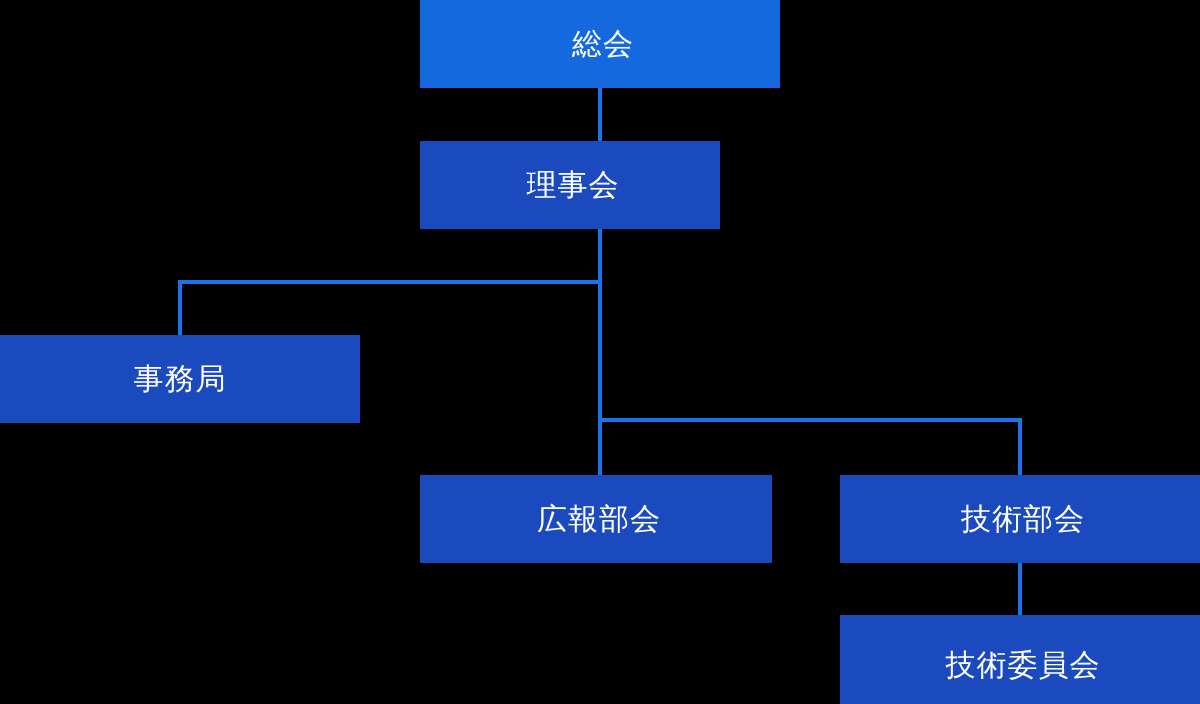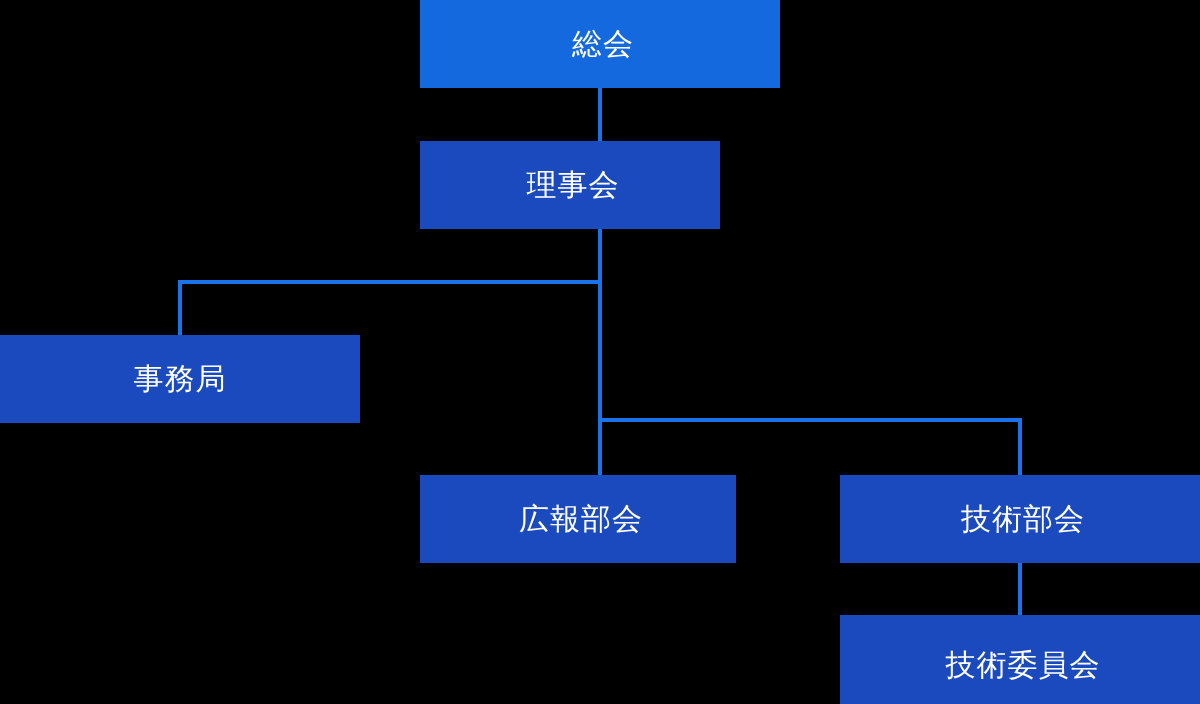--- a/index.html
+++ b/index.html
@@ -32,21 +32,21 @@
   }
   .conn {
     position: absolute;
     background: #1a73e8;
     z-index: 1;
   }
   
   #node-soukai      { left: 420px; top: 0px;   width: 360px; height: 88px;  background: #1569df; }
   #node-rijikai     { left: 420px; top: 141px; width: 300px; height: 88px;  background: #1a4abd; }
   #node-jimukyoku   { left: -40px; top: 335px; width: 400px; height: 88px;  background: #1a4abd; }
-  #node-kouhou      { left: 420px; top: 475px; width: 316px; height: 88px;  background: #1a4abd; }
+  #node-kouhou      { left: 420px; top: 475px; width: 352px; height: 88px;  background: #1a4abd; }
   #node-gijutsubu   { left: 840px; top: 475px; width: 400px; height: 88px;  background: #1a4abd; }
   #node-gijutsuiin  { left: 840px; top: 615px; width: 400px; height: 100px; background: #1a4abd; }
   
   #node-jimukyoku  { justify-content: center; padding-left: 40px; }
   #node-gijutsubu  { justify-content: center; padding-right: 40px; }
   #node-gijutsuiin { justify-content: center; padding-right: 40px; }
 
   
   
   #conn-soukai-rijikai   { left: 598px; top: 88px;  width: 4px;   height: 53px; }

